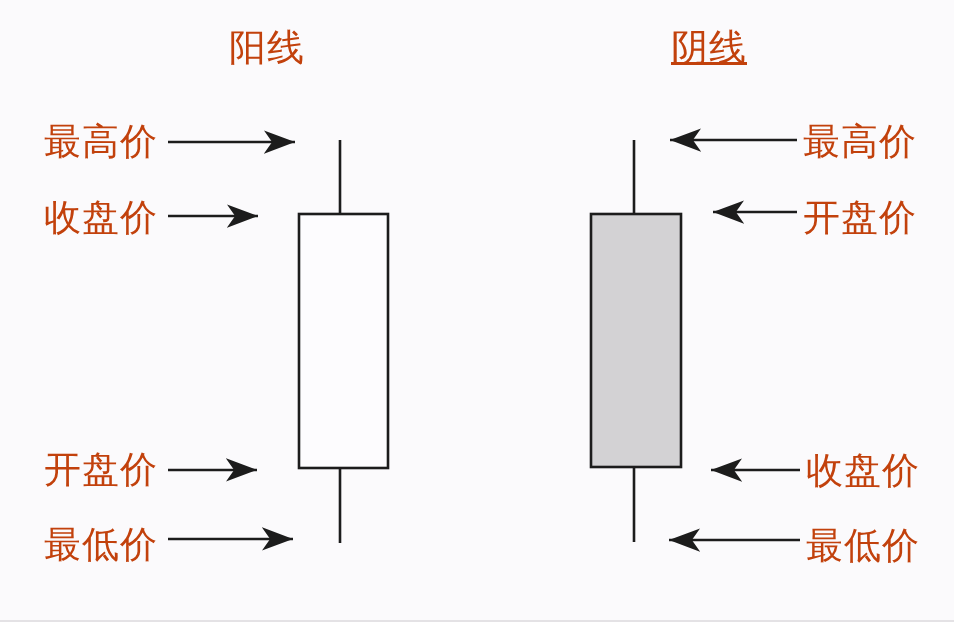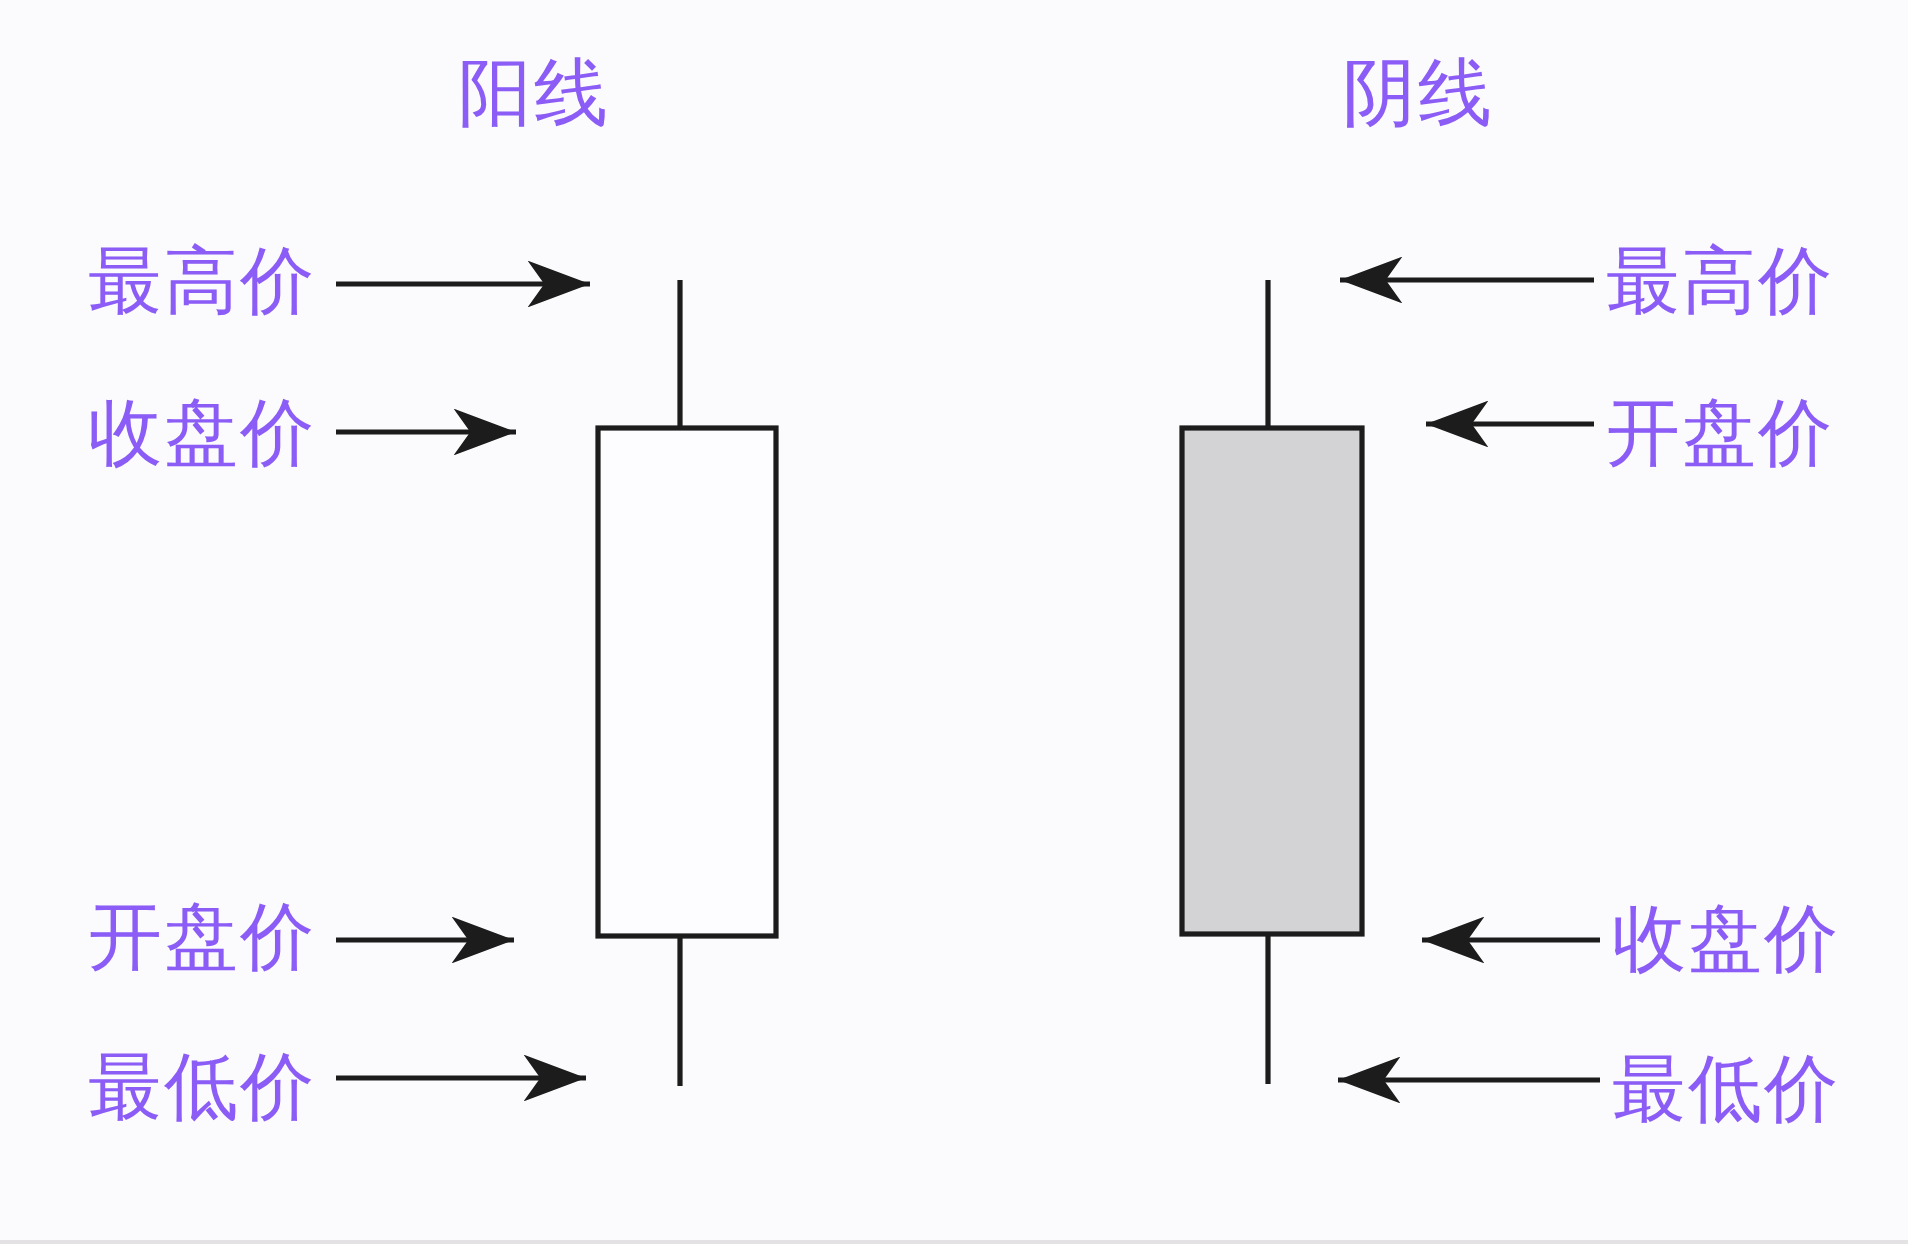--- a/index.html
+++ b/index.html
@@ -16,28 +16,28 @@
   }
   .diagram-svg {
     position: absolute;
     left: 0;
     top: 0;
     width: 954px;
     height: 622px;
   }
   .txt {
     position: absolute;
-    color: #8b5cf6;
+    color: #c2410c;
     font-size: 37px;
     line-height: 40px;
     white-space: nowrap;
     letter-spacing: 1px;
   }
   .title-yang { left: 229px; top: 28px; }
-  .title-yin  { left: 671px; top: 28px; }
+  .title-yin  { left: 671px; top: 28px; text-decoration: underline; }
 
   .lbl-yang-high  { left: 44px;  top: 122px; }
   .lbl-yang-close { left: 44px;  top: 198px; }
   .lbl-yang-open  { left: 44px;  top: 450px; }
   .lbl-yang-low   { left: 44px;  top: 525px; }
 
   .lbl-yin-high   { left: 803px; top: 122px; }
   .lbl-yin-open   { left: 803px; top: 198px; }
   .lbl-yin-close  { left: 806px; top: 451px; }
   .lbl-yin-low    { left: 806px; top: 526px; }

